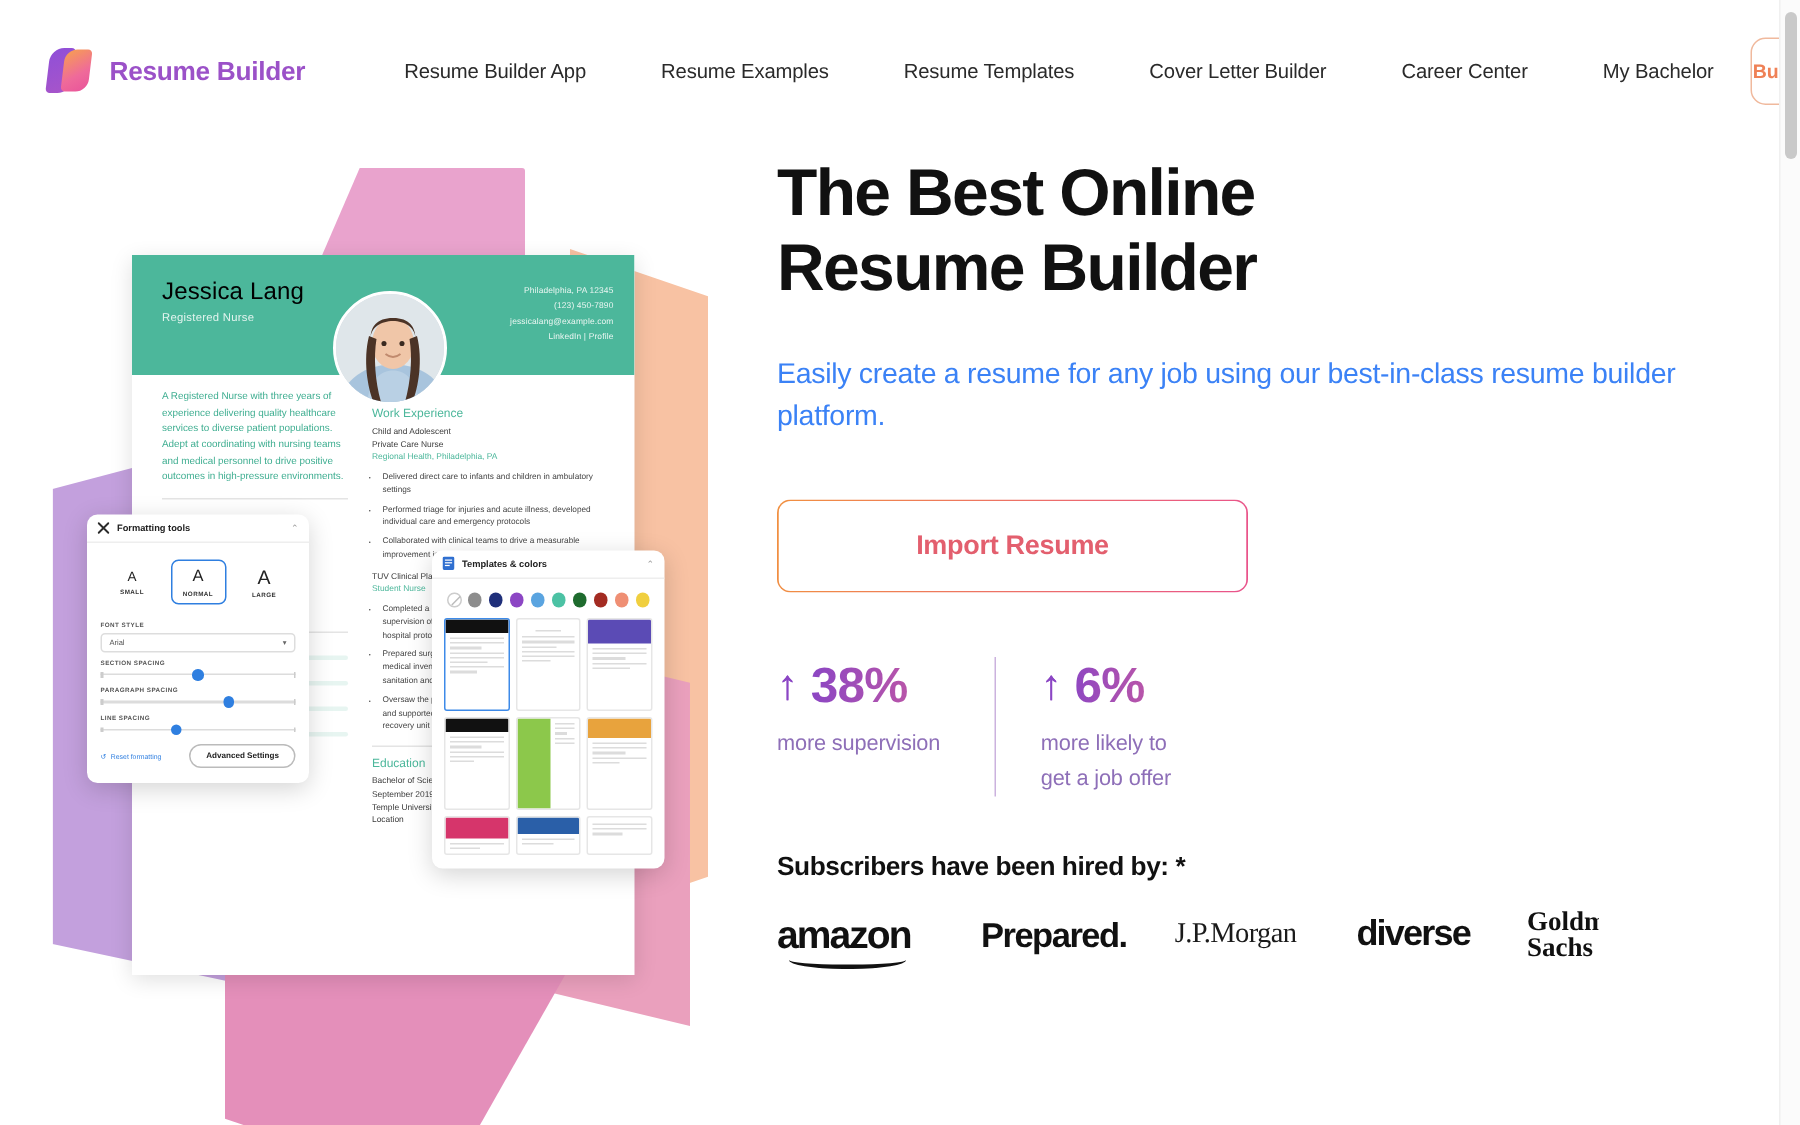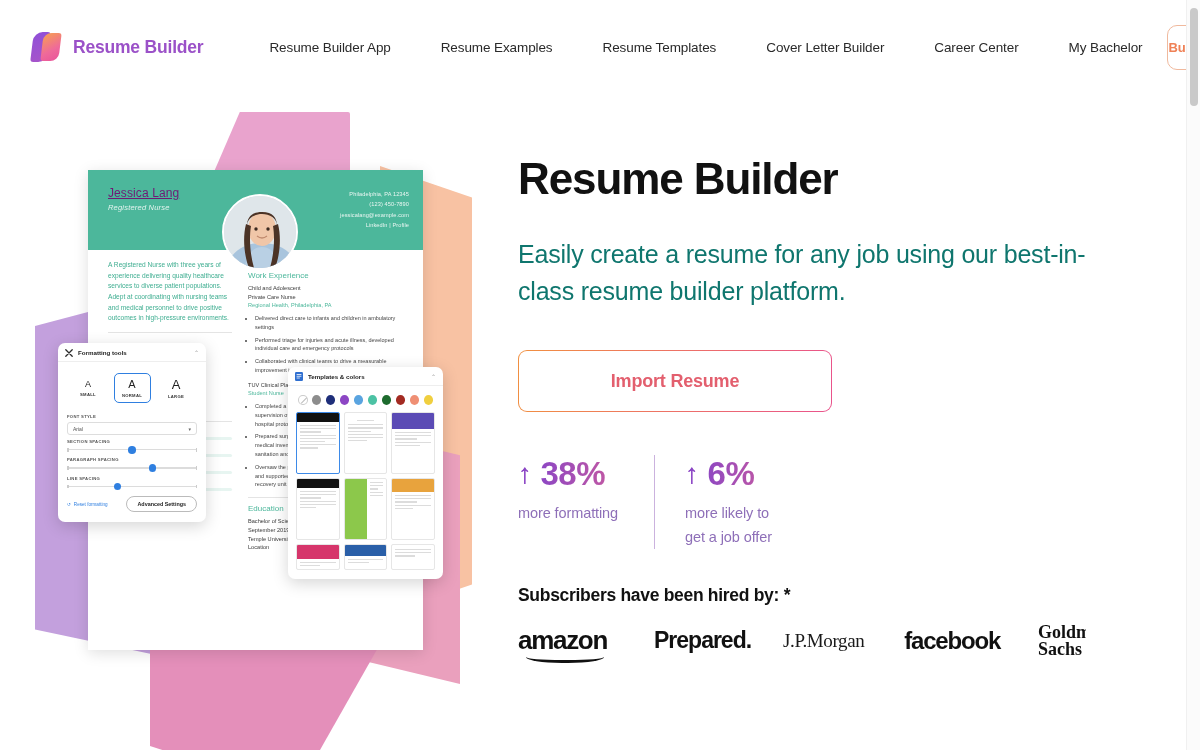--- a/index.html
+++ b/index.html
@@ -55,22 +55,22 @@
     clip-path: polygon(0 10%, 100% 0, 100% 100%, 0 92%); }
   .blob-pink-right { left:330px; top:330px; width:130px; height:260px;
     background:#eaa0bd; clip-path: polygon(0 0, 100% 12%, 100% 100%, 0 88%); }
   .blob-pink-bottom { left:150px; top:515px; width:250px; height:185px;
     background:#e48fba; clip-path: polygon(0 0, 100% 0, 58% 100%, 0 74%); }
 
   
   .resume { position:absolute; left:88px; top:76px; width:335px; height:480px;
     background:#fff; box-shadow:0 3px 14px rgba(0,0,0,0.13); overflow:hidden; }
   .res-head { position:relative; height:80px; background:#4cb79b; padding:16px 14px 0 20px; }
-  .res-name { color:#701a75; font-size:12px; letter-spacing:0.1px;text-decoration:underline; }
-  .res-role { color:#e3f4ef; font-size:7.5px; margin-top:3px; letter-spacing:0.2px;font-style:italic; }
+  .res-name { color:#000000; font-size:16px; letter-spacing:0.1px; }
+  .res-role { color:#e3f4ef; font-size:7.5px; margin-top:3px; letter-spacing:0.2px; }
   .res-contact { position:absolute; right:14px; top:19px; text-align:right;
     color:#eaf6f2; font-size:5.6px; line-height:1.85; letter-spacing:0.1px; }
   .res-photo { position:absolute; left:134px; top:24px; width:76px; height:76px;
     border-radius:50%; overflow:hidden; background:#d4dde4; border:2px solid #fff; }
 
   .res-body { display:flex; padding:10px 0 0 0; }
   .res-col-l { width:152px; padding:0 8px 0 20px; }
   .res-col-r { width:183px; padding:0 14px 0 8px; }
   .res-summary { color:#3fae91; font-size:6.6px; line-height:1.62; }
   .res-sec-title { color:#4cb79b; font-size:8px; margin:11px 0 4px; }
@@ -129,21 +129,21 @@
   .tpl-card.sel { border:1.2px solid #3d8ae8; }
   .tpl-bar { height:9px; }
   .tpl-side { position:absolute; left:0; top:0; width:22px; height:100%; }
   .tpl-lines { padding:3px 3px 0; }
   .tpl-lines i { display:block; height:1.2px; background:#dcdcdc; margin-bottom:2px; }
 
   
   .content { position:absolute; left:518px; top:104px; width:645px; }
   h1.hero { font-size:44px; font-weight:bold; color:#111; line-height:1.14;
     letter-spacing:-1.1px; }
-  p.sub { margin-top:32px; font-size:25px; color:#0f766e; line-height:1.48;
+  p.sub { margin-top:32px; font-size:19px; color:#3b82f6; line-height:1.48;
     letter-spacing:-0.2px; max-width:620px; }
 
   .btn-row { display:flex; gap:18px; margin-top:40px; }
   .btn-primary { width:310px; height:62px; border-radius:9px;
     background:linear-gradient(100deg,#f0873f 0%,#ef7b52 38%,#ec5b86 100%);
     color:#fff; font-size:18px; font-weight:bold; display:flex;
     align-items:center; justify-content:center; letter-spacing:-0.2px; }
   .btn-secondary { width:314px; height:62px; border-radius:9px; background:#fff;
     border:1.4px solid #f0b89e; display:flex; align-items:center;
     justify-content:center; font-size:18px; font-weight:bold; letter-spacing:-0.2px;
@@ -469,56 +469,56 @@
           <span>↺</span>
           <span>Reset formatting</span>
         </span>
         <span class="adv-btn">Advanced Settings</span>
       </div>
     </div>
   </div>
 
   <div class="content">
     <h1 class="hero">
-      <br>
+      <span>The Best Online</span><br>
       <span>Resume Builder</span>
     </h1>
     <p class="sub">Easily create a resume for any job using our best-in-class resume builder platform.</p>
 
     <div class="btn-row">
       <div class="btn-secondary">Import Resume</div>
     </div>
 
     <div class="stats">
       <div class="stat">
         <div class="stat-num">
           <span class="stat-arrow">↑</span>
           <span>38%</span>
         </div>
-        <div class="stat-desc">more formatting</div>
+        <div class="stat-desc">more supervision</div>
       </div>
       <div class="stat">
         <div class="stat-num">
           <span class="stat-arrow">↑</span>
           <span>6%</span>
         </div>
         <div class="stat-desc" style="white-space:pre-line">more likely to
 get a job offer</div>
       </div>
     </div>
 
     <div class="hired">Subscribers have been hired by: *</div>
     <div class="brands">
       <div class="brand b-amazon">
         <span class="w">amazon</span>
         <span class="smile"></span>
       </div>
       <div class="brand b-deloitte">Prepared.</div>
       <div class="brand b-jpm">J.P.Morgan</div>
-      <div class="brand b-fb">facebook</div>
+      <div class="brand b-fb">diverse</div>
       <div class="brand b-gs">Goldman<br>Sachs</div>
     </div>
   </div>
 
   <div class="scrollbar">
     <div class="scrollbar-thumb"></div>
   </div>
 
 </div>
 

